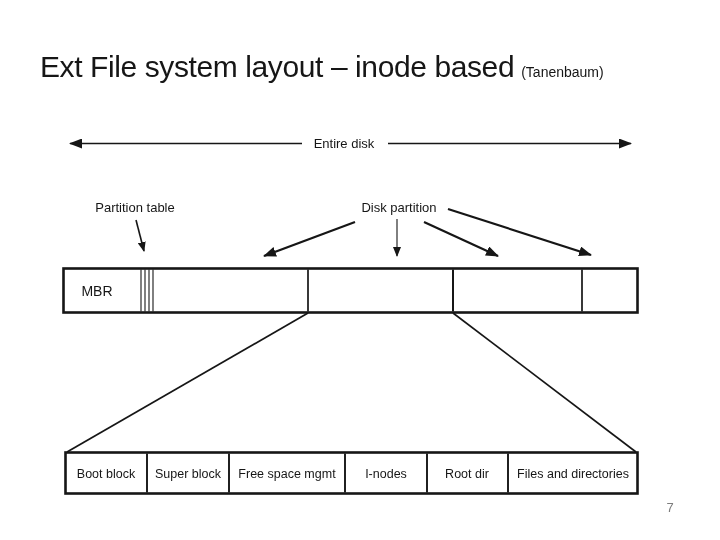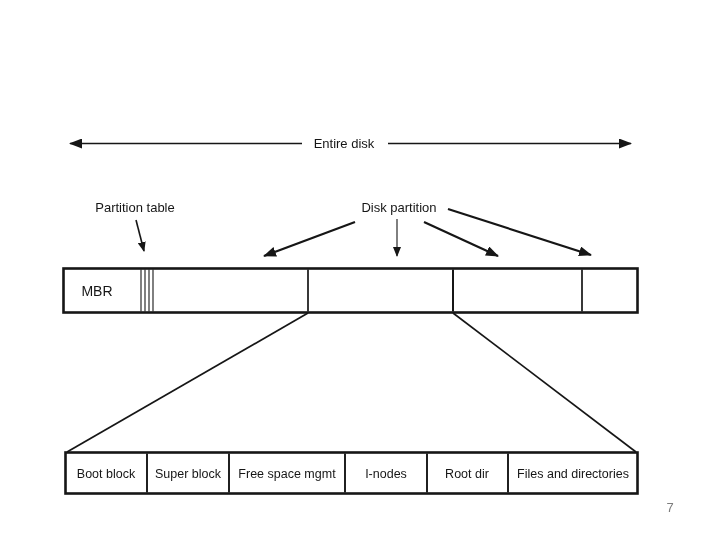--- a/index.html
+++ b/index.html
@@ -23,20 +23,21 @@
   .page-number{
     position:absolute;left:660px;top:500px;width:20px;text-align:center;
     font-size:13px;color:#7d7d7d;
   }
 </style>
 </head>
 <body>
 
 <div class="slide">
 
+  <h1 class="title"><span>Ext File system layout – inode based</span><span class="suffix">(Tanenbaum)</span></h1>
 
   <svg class="diagram" width="720" height="540" viewBox="0 0 720 540">
     <defs>
       <marker id="ah" markerUnits="userSpaceOnUse" markerWidth="13" markerHeight="10" refX="12" refY="5" orient="auto">
         <path d="M0,0 L13,5 L0,10 Z" fill="#161616"></path>
       </marker>
       <marker id="ahs" markerUnits="userSpaceOnUse" markerWidth="10" markerHeight="8" refX="9" refY="4" orient="auto">
         <path d="M0,0 L10,4 L0,8 Z" fill="#161616"></path>
       </marker>
     </defs>

